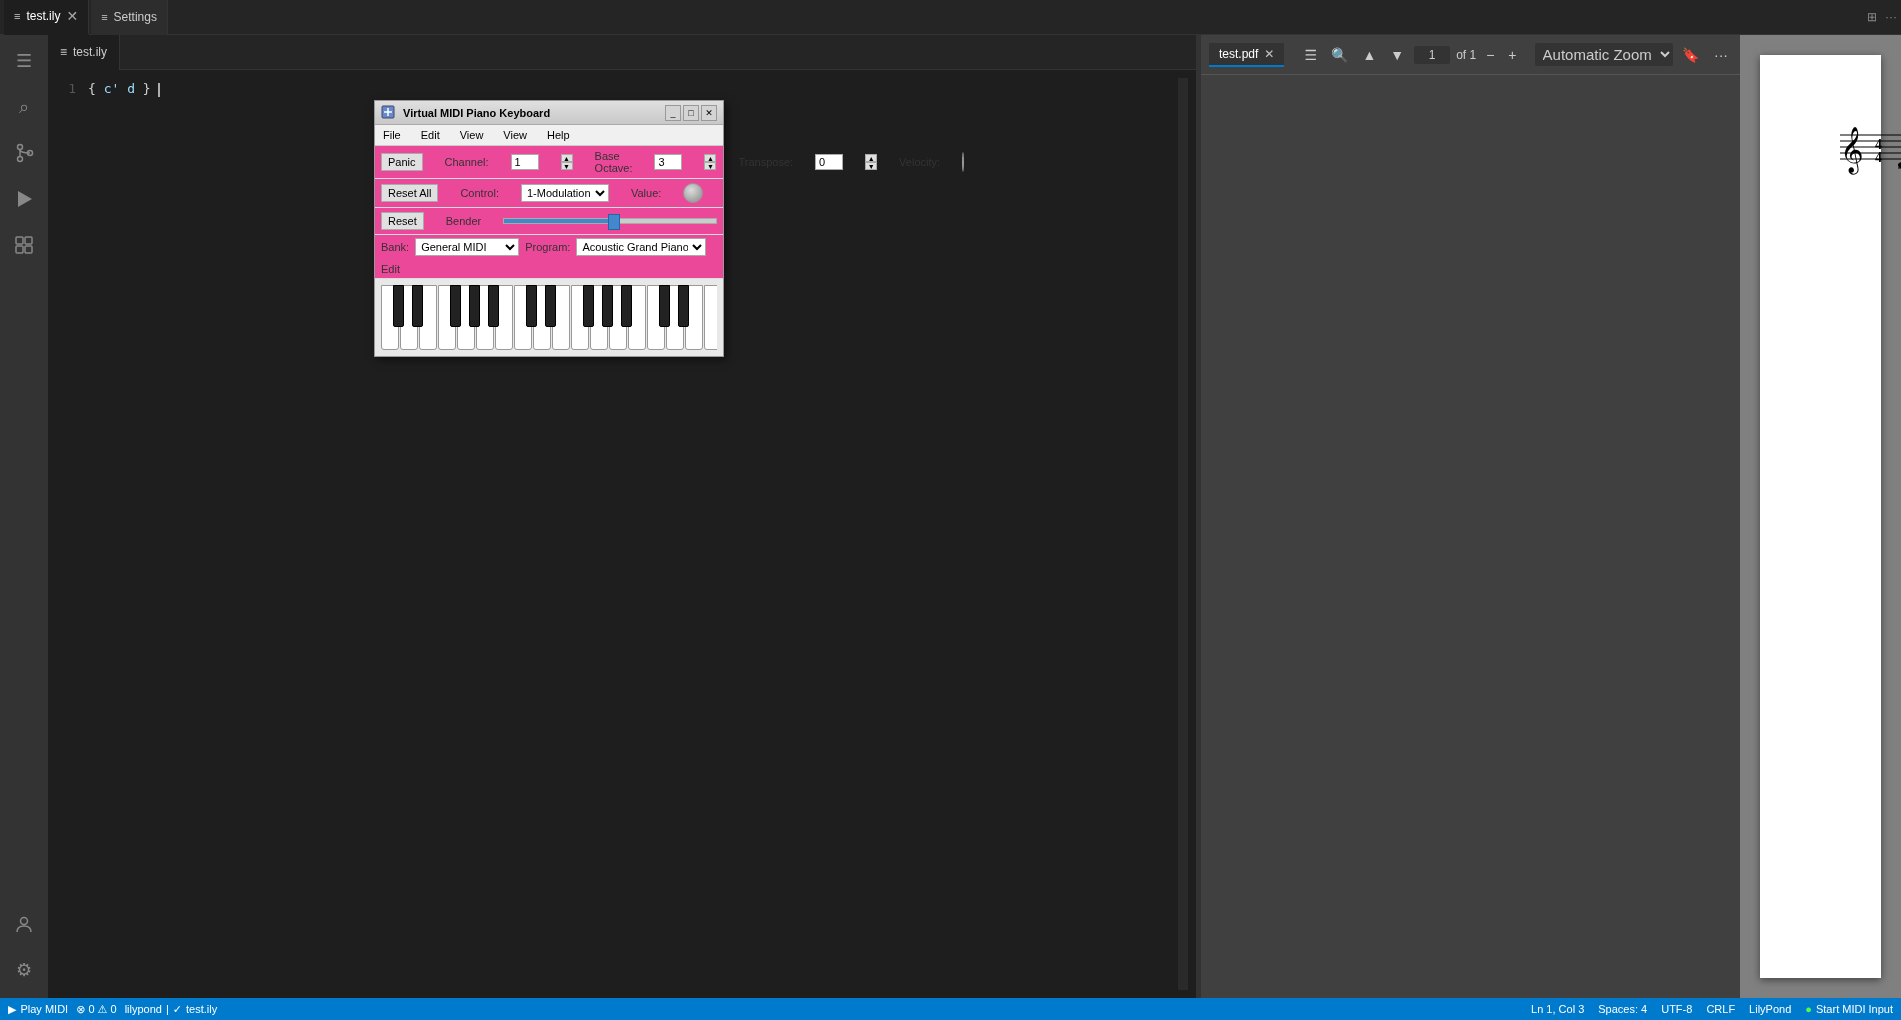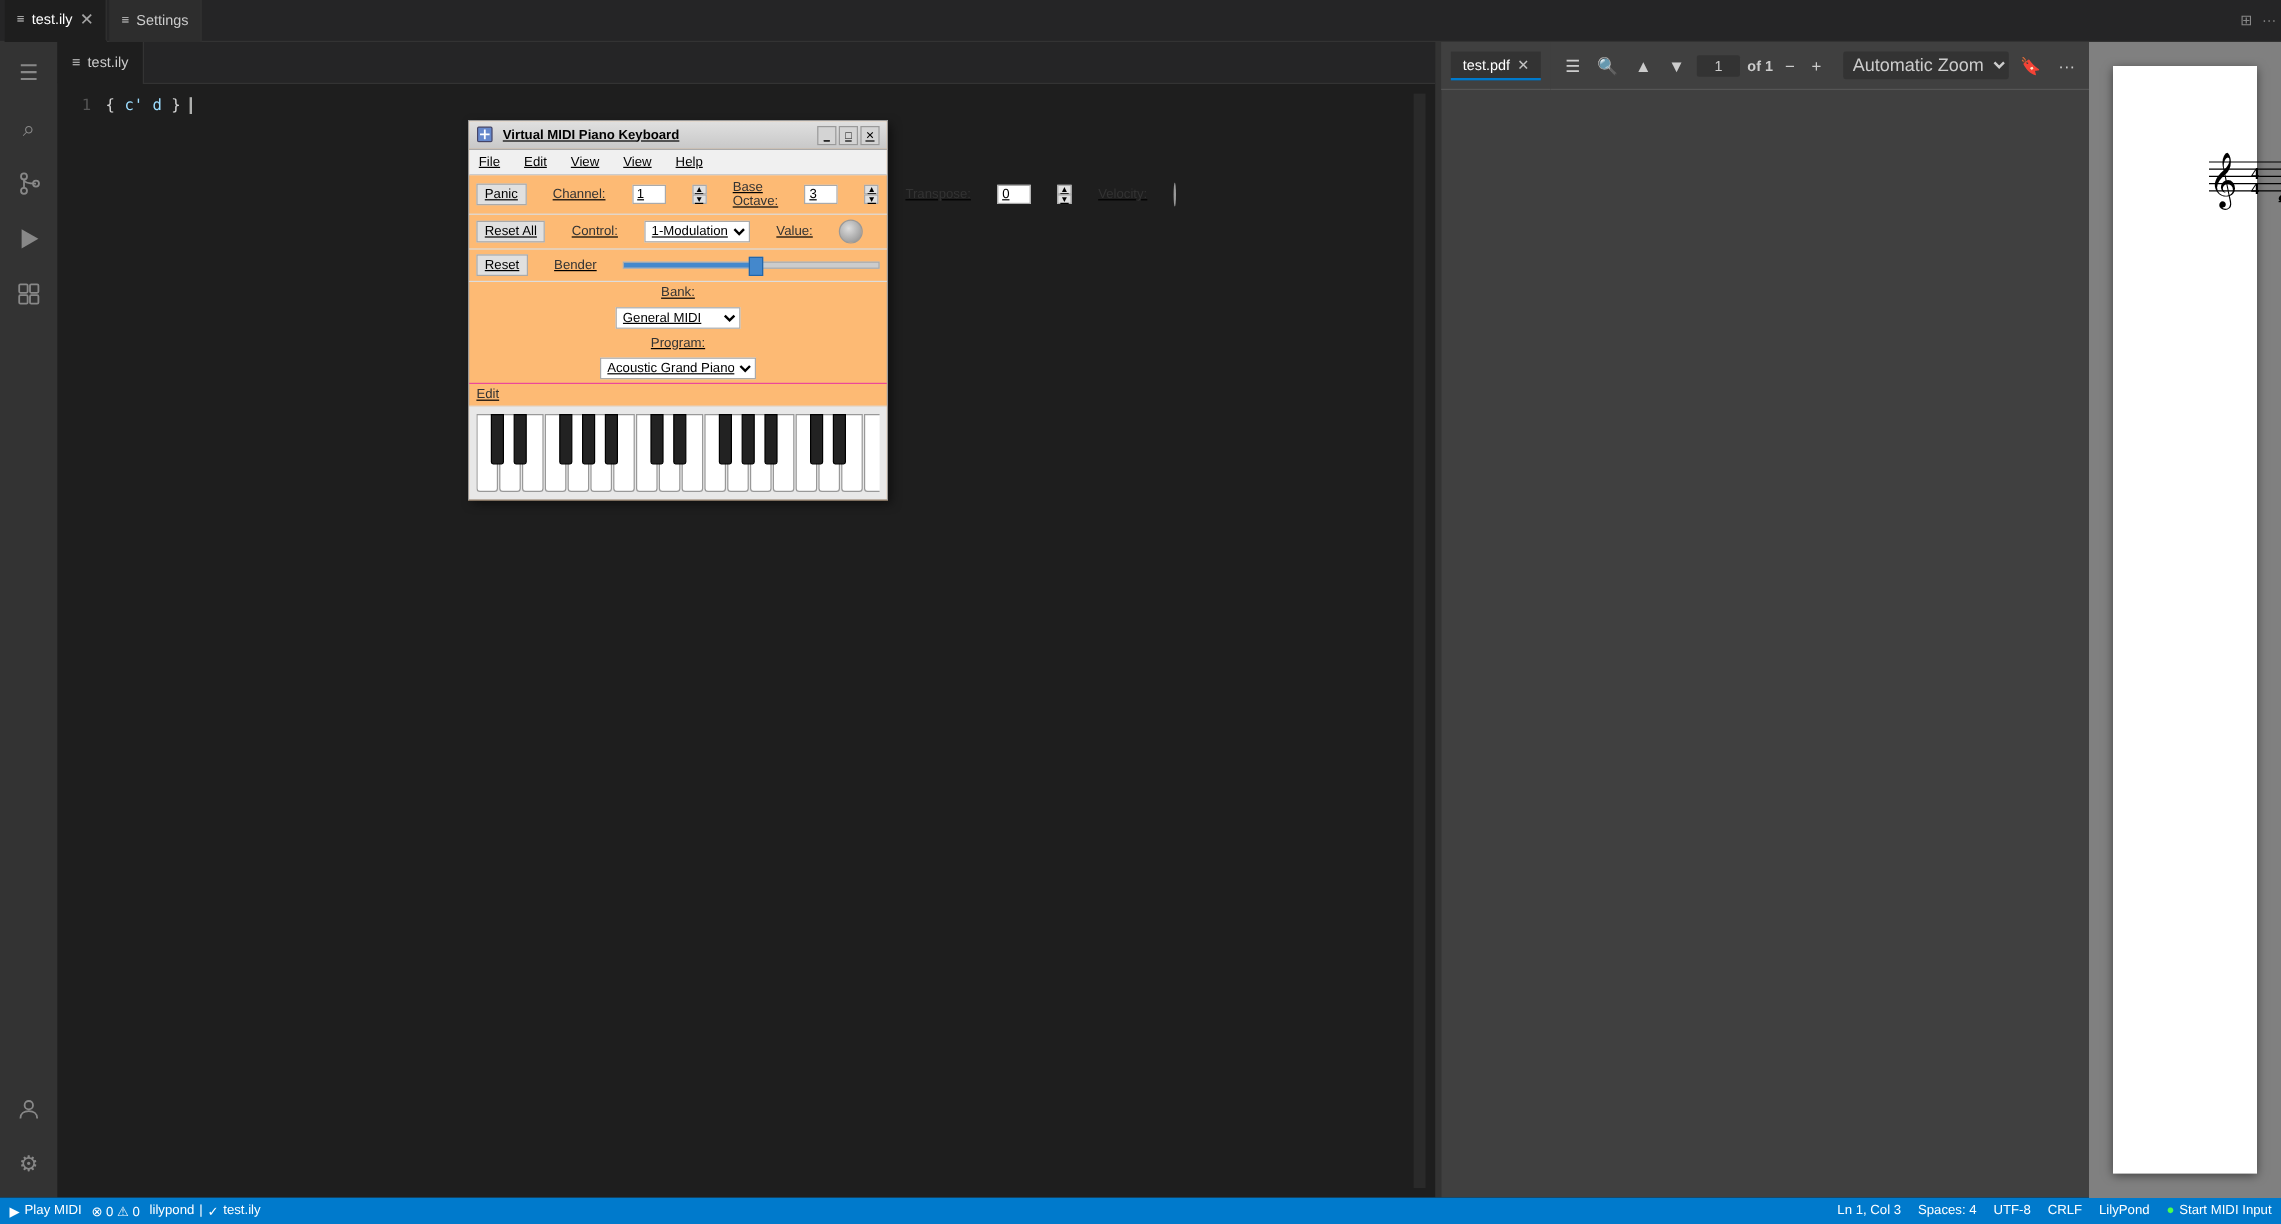--- a/index.html
+++ b/index.html
@@ -65,38 +65,38 @@
       padding: 0 8px; gap: 6px; border-bottom: 1px solid #555; flex-shrink: 0;
     }
     .pdf-toolbar button {
       background: none; border: none; color: #ccc; cursor: pointer; padding: 4px; font-size: 14px;
       display: flex; align-items: center; justify-content: center;
     }
     .pdf-page-input {
       background: #333; border: none; color: #ccc; width: 36px; text-align: center;
       font-size: 12px; padding: 2px; border-radius: 2px;
     }
-    .pdf-of { color: #ccc; font-size: 12px; font-weight: bold; }
+    .pdf-of { color: #ccc; font-size: 12px; }
     .pdf-zoom-select {
       background: #333; border: none; color: #ccc; font-size: 15px; padding: 2px 4px;
       margin-left: 8px; border-radius: 2px; min-width: 120px;
     }
     .pdf-content {
       flex: 1; overflow: auto; display: flex; justify-content: center; padding: 20px; background: #808080;
     }
     .pdf-page {
       background: white; width: 595px; min-height: 842px; position: relative; box-shadow: 0 2px 8px rgba(0,0,0,0.5);
     }
     .music-notation { position: absolute; top: 60px; left: 60px; }
 
     
     .midi-window {
-      position: absolute; left: 390px; top: 100px; width: 350px; background: #fdba74;
+      position: absolute; left: 374px; top: 100px; width: 350px; background: #ec4899;
       border: 1px solid #999; box-shadow: 3px 3px 8px rgba(0,0,0,0.5); z-index: 100;
-      font-family: 'Segoe UI', Tahoma, sans-serif; font-size: 11px; color: #000; text-decoration: underline;
+      font-family: 'Segoe UI', Tahoma, sans-serif; font-size: 11px; color: #000;
     }
     .midi-title-bar {
       background: linear-gradient(to bottom, #e0e0e0, #c8c8c8);
       height: 24px; display: flex; align-items: center; padding: 0 6px;
       border-bottom: 1px solid #aaa; cursor: move; user-select: none;
     }
     .midi-title-icon { width: 16px; height: 16px; margin-right: 6px; }
     .midi-title-text { flex: 1; font-size: 11px; font-weight: bold; }
     .midi-title-btn {
       width: 16px; height: 16px; background: #d4d4d4; border: 1px solid #999;
@@ -107,21 +107,21 @@
     }
     .midi-menu-item { padding: 2px 4px; cursor: pointer; font-size: 11px; }
     .midi-row { display: flex; align-items: center; padding: 4px 6px; gap: 22px; border-bottom: 1px solid #ddd; }
     .midi-label { font-size: 11px; color: #333; }
     .midi-input { border: 1px solid #aaa; background: white; padding: 1px 3px; width: 30px; font-size: 11px; }
     .midi-spin { display: flex; flex-direction: column; }
     .midi-spin-btn { width: 12px; height: 8px; background: #e0e0e0; border: 1px solid #aaa; cursor: pointer; font-size: 7px; line-height: 1; display: flex; align-items: center; justify-content: center; }
     .midi-select { border: 1px solid #aaa; background: white; font-size: 11px; padding: 1px; }
     .midi-knob { width: 20px; height: 20px; border-radius: 50%; background: radial-gradient(circle at 40% 35%, #ddd, #888); border: 1px solid #999; }
     .midi-btn { background: #e0e0e0; border: 1px solid #aaa; padding: 2px 6px; font-size: 11px; cursor: pointer; }
-    .midi-bank-row { display: flex; align-items: center; padding: 3px 6px; gap: 6px; border-bottom: 1px solid #ec4899; flex-direction: column; }
+    .midi-bank-row { display: flex; align-items: center; padding: 3px 6px; gap: 6px; border-bottom: 1px solid #ec4899; }
     .midi-edit-row { padding: 3px 6px; border-bottom: 1px solid #ddd; }
 
     
     .piano-container { padding: 6px; background: #e8e8e8; }
     .white-key {
       width: 18px; height: 65px; background: white; border: 1px solid #999;
       margin-right: 1px; border-radius: 0 0 3px 3px; cursor: pointer; flex-shrink: 0;
     }
     .black-key {
       width: 11px; height: 42px; background: #222; border-radius: 0 0 2px 2px;

